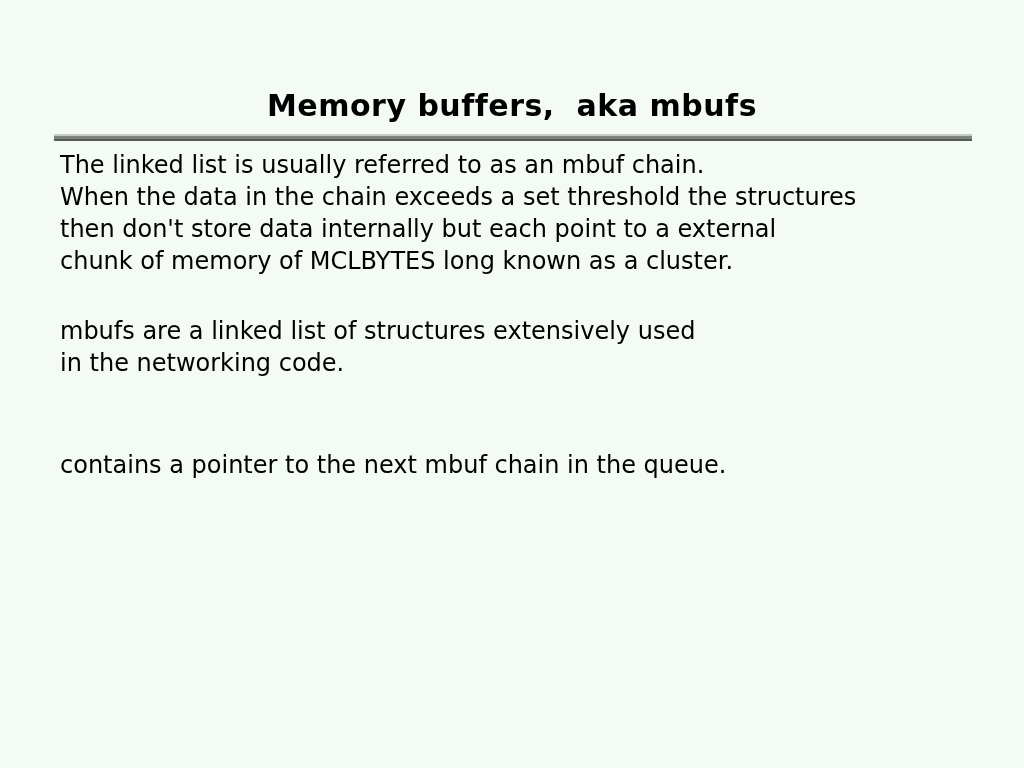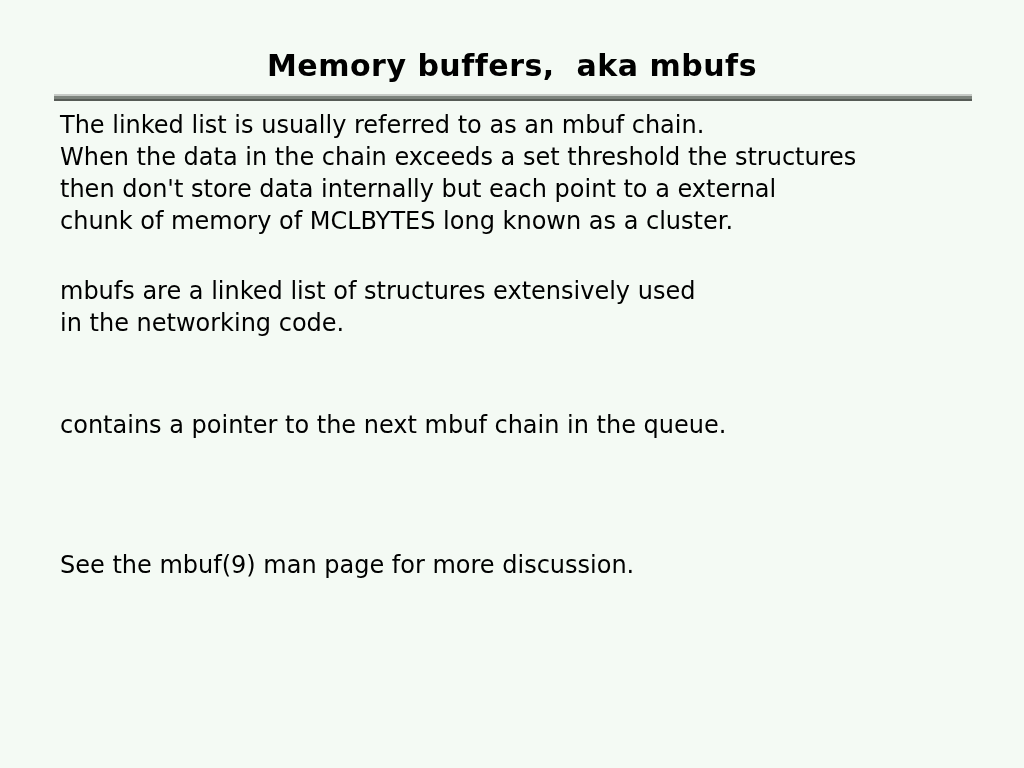--- a/index.html
+++ b/index.html
@@ -26,20 +26,21 @@
     height: 768px;
   }
   .title {
     padding-top: 46px;
     text-align: center;
     font-size: 30px;
     font-weight: bold;
     line-height: 40px;
     letter-spacing: 0.5px;
     white-space: pre; 
+    margin-top: 40px;
   }
   .rule {
     margin: 8px 0 0 54px;
     width: 918px;
     height: 7px;
     background: linear-gradient(
       to bottom,
       var(--rule-light) 0px, var(--rule-light) 2px,
       var(--rule-mid) 2px, var(--rule-mid) 5px,
       var(--rule-dark) 5px, var(--rule-dark) 7px
@@ -58,15 +59,14 @@
 <body>
 
 <main class="slide">
   <h1 class="title">Memory buffers,  aka mbufs</h1>
   <div class="rule"></div>
   <section class="body">
       <p class="para"><span>The linked list is usually referred to as an mbuf chain.</span><br><span>When the data in the chain exceeds a set threshold the structures</span><br><span>then don't store data internally but each point to a external</span><br><span>chunk of memory of MCLBYTES long known as a cluster.</span></p>
       <p class="para"><span>mbufs are a linked list of structures extensively used</span><br><span>in the networking code.</span></p>
       <p class="para"><br><span>contains a pointer to the next mbuf chain in the queue.</span></p>
       <p class="para"><br></p>
-      <p class="para"><span>See the mbuf(9) man page for more discussion.</span></p>
     </section>
 </main>
 
 </body></html>

